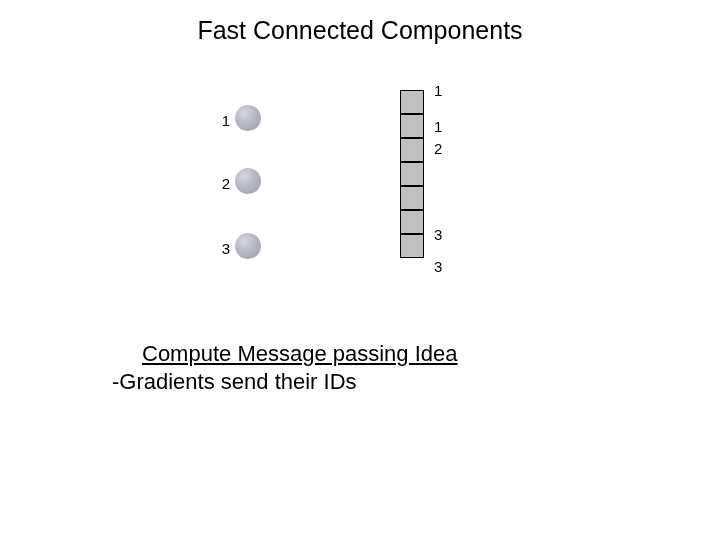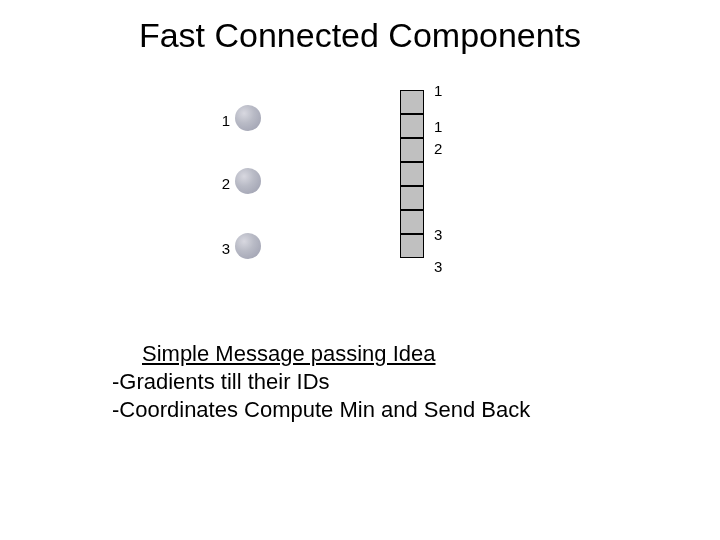--- a/index.html
+++ b/index.html
@@ -11,21 +11,21 @@
     font-family: Arial, Helvetica, sans-serif;
     color: #000;
     position: relative;
   }
   .title {
     position: absolute;
     top: 16px;
     left: 0;
     width: 720px;
     text-align: center;
-    font-size: 34px;
+    font-size: 25px;
     font-weight: 400;
   }
 
   
   .dot {
     position: absolute;
     width: 26px;
     height: 26px;
     border-radius: 50%;
     background: radial-gradient(circle at 35% 32%, #d8d8e0 0%, #b9bbc6 40%, #9a9cad 100%);
@@ -91,16 +91,15 @@
 <div class="cell" style="left:400px; top:210px;"></div>
 <div class="cell" style="left:400px; top:234px;"></div>
 
 <div class="cell-label" style="left:434px; top:82px;">1</div>
 <div class="cell-label" style="left:434px; top:118px;">1</div>
 <div class="cell-label" style="left:434px; top:140px;">2</div>
 <div class="cell-label" style="left:434px; top:226px;">3</div>
 <div class="cell-label" style="left:434px; top:258px;">3</div>
 
 <div class="text-block">
-  <span class="heading">Simple Message passing Idea</span>
-  <span class="line">-Gradients till their IDs</span>
-  <span class="line">-Coordinates Compute Min and Send Back</span>
+  <span class="heading">Compute Message passing Idea</span>
+  <span class="line">-Gradients send their IDs</span>
 </div>
 
 </body></html>

